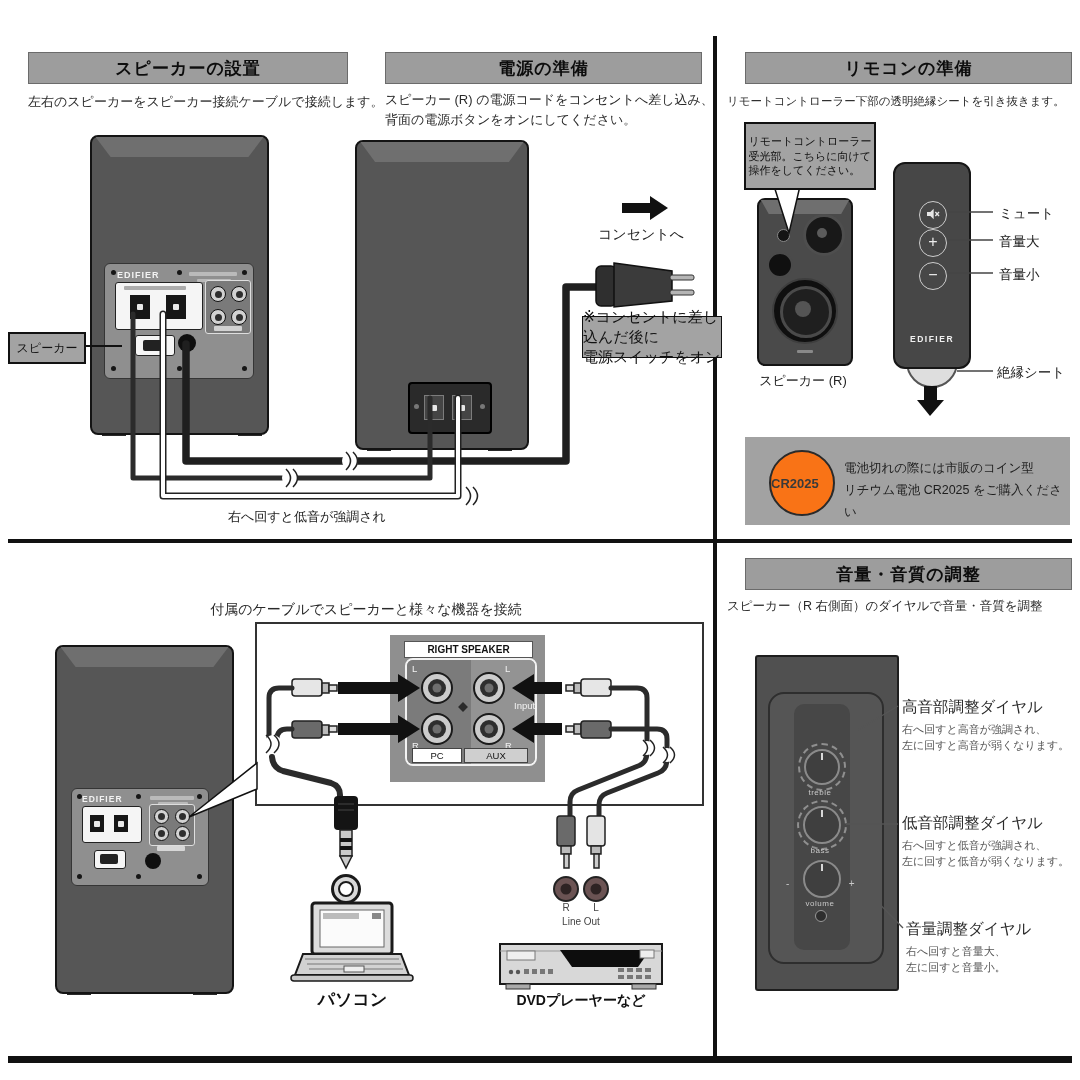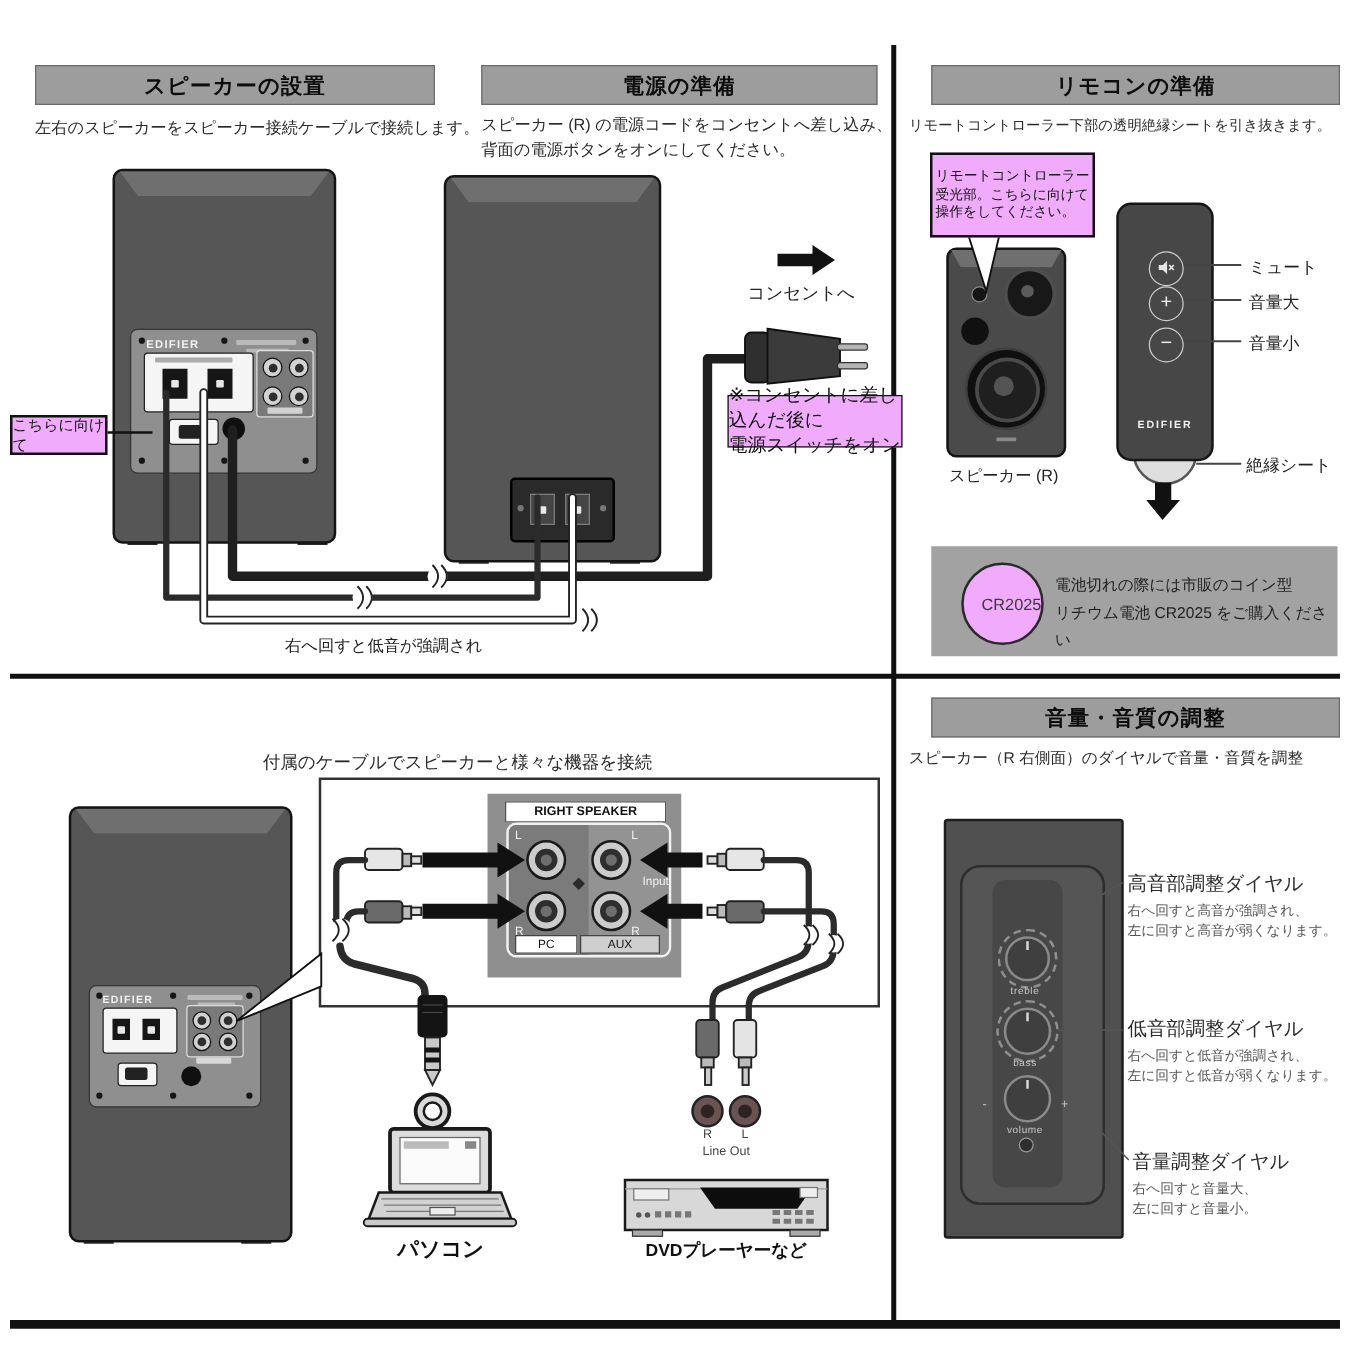--- a/index.html
+++ b/index.html
@@ -2,21 +2,21 @@
 <html><head>
 <meta charset="utf-8">
 <style>
   html,body{margin:0;padding:0;background:#fff;}
   #page{position:relative;width:1080px;height:1080px;background:#fff;overflow:hidden;
         font-family:"Liberation Sans","DejaVu Sans",sans-serif;color:#111;}
   .abs{position:absolute;}
   .hdr{background:#9d9d9d;border:1px solid #6b6b6b;display:flex;align-items:center;justify-content:center;
        font-size:17px;font-weight:bold;color:#0d0d0d;letter-spacing:1px;z-index:3;}
   .desc{font-size:13px;color:#2a2a2a;white-space:pre-line;line-height:1.5;z-index:3;}
-  .callout{background:#f0abfc;border:2px solid #111;font-size:11px;color:#111;
+  .callout{background:#a3a3a3;border:2px solid #111;font-size:11px;color:#111;
            display:flex;align-items:center;justify-content:center;text-align:left;
            white-space:pre-line;line-height:1.35;z-index:10;}
   .lbl{font-size:13px;color:#222;z-index:10;}
   .speaker{background:#565656;border:2px solid #141414;border-radius:8px;z-index:1;}
   .bevel{position:absolute;left:2%;top:0;width:96%;height:20px;background:#6f6f6f;
          clip-path:polygon(0 0,100% 0,91% 100%,9% 100%);}
   .panel{position:absolute;background:#8f8f8f;border:1px solid #353535;border-radius:6px;z-index:2;}
   .screw{position:absolute;width:5px;height:5px;background:#161616;border-radius:50%;}
   .whitebox{position:absolute;background:#f5f5f5;border:1px solid #222;border-radius:3px;}
   .clip{position:absolute;background:#161616;}
@@ -106,21 +106,21 @@
       <div class="screw" style="left:70px;top:20px;background:#777;"></div>
     <div class="clip" style="left:14px;top:11px;width:18px;height:23px;background:#454545;border:1px solid #7c7c7c;">
         <i></i>
       </div>
     <div class="clip" style="left:42px;top:11px;width:18px;height:23px;background:#454545;border:1px solid #7c7c7c;">
         <i></i>
       </div>
   </div>
 
   <div class="abs callout" style="left:8px;top:332px;width:74px;height:28px;font-size:12px;">
-    <span>こちらに向けて</span>
+    <span>スピーカー</span>
   </div>
   <div class="abs lbl" style="left:228px;top:508px;">右へ回すと低音が強調され</div>
 
   <div class="abs hdr" style="left:385px;top:52px;width:315px;height:30px;">
     <span>電源の準備</span>
   </div>
   <div class="abs desc" style="left:385px;top:90px;width:330px;">スピーカー (R) の電源コードをコンセントへ差し込み、
 背面の電源ボタンをオンにしてください。</div>
   <div class="abs lbl" style="left:598px;top:226px;font-size:14px;">コンセントへ</div>
   <div class="abs callout" style="left:582px;top:316px;width:138px;height:40px;font-size:15px;border-width:1.5px;">
@@ -170,22 +170,22 @@
     </div>
     <div class="abs" style="left:0;top:170px;width:100%;text-align:center;font-size:8.5px;font-weight:bold;color:#f0f0f0;letter-spacing:1.5px;">EDIFIER</div>
   </div>
 
   <div class="abs lbl" style="left:999px;top:205px;font-size:13.5px;font-family:Liberation Mono, monospace;">ミュート</div>
   <div class="abs lbl" style="left:999px;top:233px;font-size:13.5px;">音量大</div>
   <div class="abs lbl" style="left:999px;top:266px;font-size:13.5px;">音量小</div>
   <div class="abs lbl" style="left:997px;top:364px;font-size:13.5px;">絶縁シート</div>
 
   <div class="abs" style="left:745px;top:437px;width:325px;height:88px;background:#a2a2a2;z-index:2;">
-    <div class="abs" style="left:24px;top:13px;width:62px;height:62px;border-radius:50%;background:#f0abfc;border:2.5px solid #2a2a2a;
-         display:flex;align-items:center;justify-content:flex-end;font-size:13px;font-weight:400;color:#3a3a3a;">
+    <div class="abs" style="left:24px;top:13px;width:62px;height:62px;border-radius:50%;background:#f97316;border:2.5px solid #2a2a2a;
+         display:flex;align-items:center;justify-content:flex-start;font-size:13px;font-weight:700;color:#3a3a3a;">
       <span>CR2025</span>
     </div>
     <div class="abs" style="left:99px;top:21px;width:220px;font-size:12.5px;color:#1e1e1e;white-space:pre-line;line-height:1.75;">電池切れの際には市販のコイン型
 リチウム電池 CR2025 をご購入ください</div>
   </div>
 
   <div class="abs desc" style="left:28px;top:599px;width:676px;text-align:center;font-size:14px;">付属のケーブルでスピーカーと様々な機器を接続</div>
 
   <div class="abs speaker" style="left:55px;top:645px;width:175px;height:345px;">
     <div class="bevel"></div>

